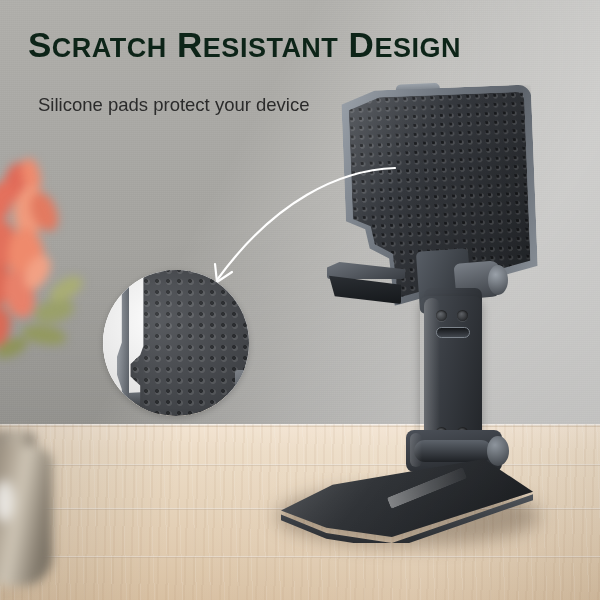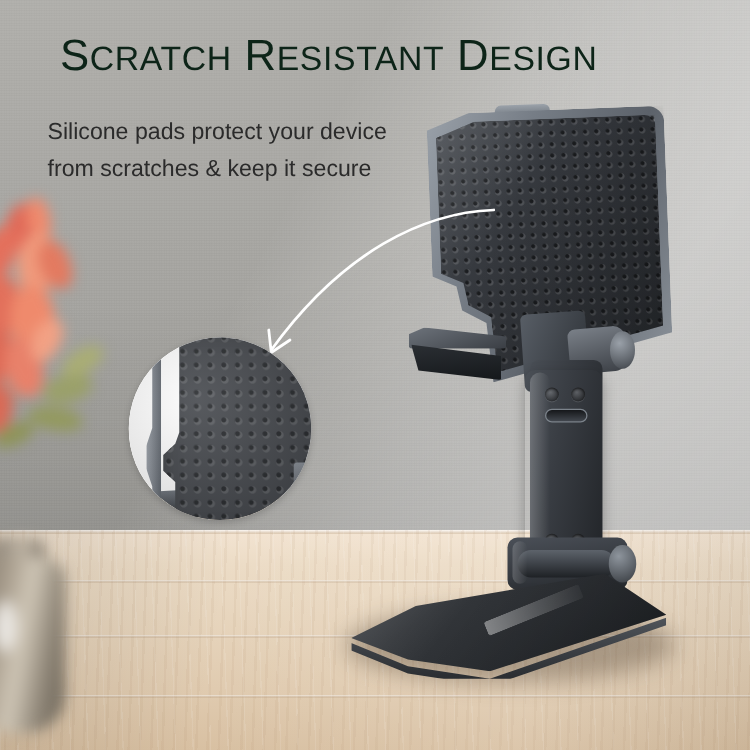--- a/index.html
+++ b/index.html
@@ -47,21 +47,21 @@
     border-radius:18px 18px 30px 30px;filter:blur(1px);}
   .vase-neck{position:absolute;left:18px;top:272px;width:44px;height:40px;
     background:linear-gradient(100deg,#857c70,#bdb3a3 55%,#756d62);border-radius:10px;}
   .vase-gloss{position:absolute;left:20px;top:322px;width:20px;height:42px;border-radius:50%;
     background:rgba(255,255,255,.70);filter:blur(3px);}
   .handle{position:absolute;left:-10px;top:318px;width:34px;height:62px;border:9px solid #8b8275;
     border-right-color:transparent;border-radius:50%;filter:blur(1px);}
 
   
   .headline{position:absolute;left:28px;top:27px;
-    font-size:35px;font-weight:normal;letter-spacing:.5px;line-height:1;white-space:nowrap;margin-left:20px;}
+    font-size:35px;font-weight:bold;letter-spacing:.5px;line-height:1;white-space:nowrap;}
   .headline .cap{font-size:35px;}
   .headline .sm{font-size:27px;}
   .subtitle{position:absolute;left:24px;top:90px;font-size:18.5px;line-height:30px;color:#2b2b2b;margin-left:14px;}
   .subtitle div{white-space:nowrap;}
 
   
   .arrow{position:absolute;left:190px;top:160px;width:210px;height:140px;}
 
   
   .inset{position:absolute;left:103px;top:270px;width:146px;height:146px;border-radius:50%;
@@ -218,21 +218,20 @@
     <div class="handle"></div>
     <div class="vase-neck"></div>
     <div class="vase"></div>
     <div class="vase-gloss"></div>
   </div>
 
   <div class="headline" id="headline" style="color: rgb(13, 36, 24);"><span><span class="cap">S</span><span class="sm">CRATCH</span></span>&nbsp;<span><span class="cap">R</span><span class="sm">ESISTANT</span></span>&nbsp;<span><span class="cap">D</span><span class="sm">ESIGN</span></span></div>
 
   <div class="subtitle">
     <div>Silicone pads protect your device</div>
-    <div>from scratches &amp; keep it secure</div>
   </div>
 
   <div class="stand">
 
     <div class="pad-wrap">
       <div class="pad-tab"></div>
       <div class="pad-frame"></div>
       <div class="pad-inner"></div>
       <div class="pad-tex"></div>
       <div class="pad-gloss"></div>

